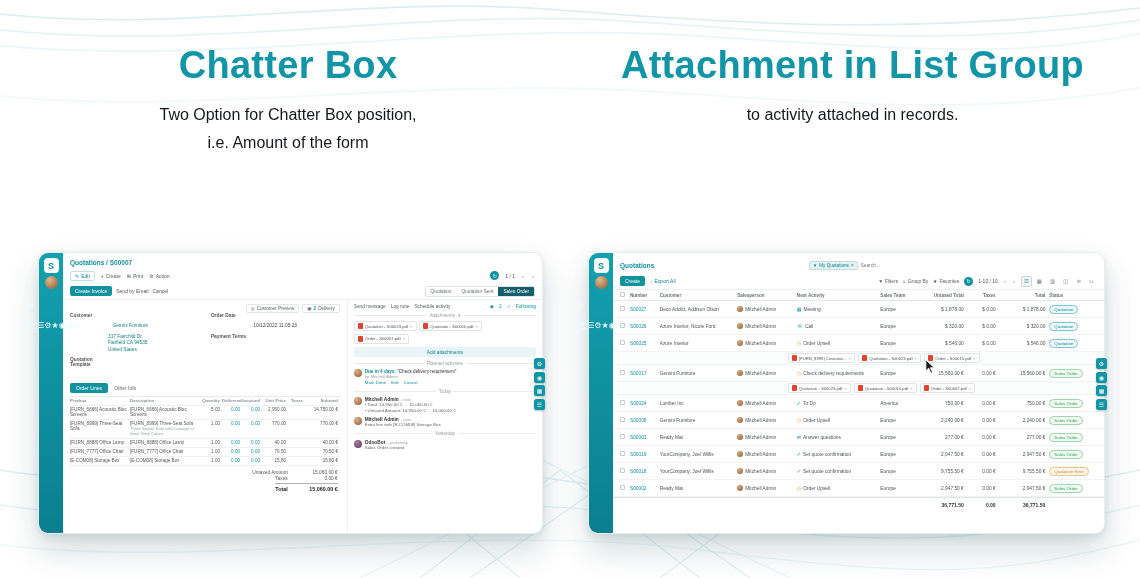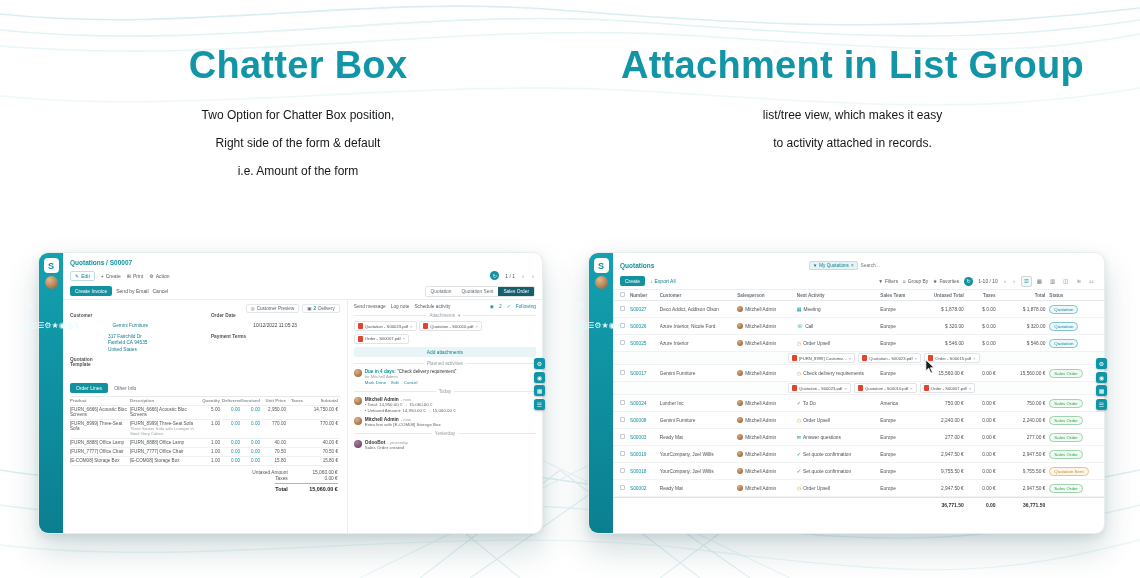--- a/index.html
+++ b/index.html
@@ -1,24 +1,24 @@
 <!DOCTYPE html>
 <html><head>
 <meta charset="utf-8">
 <style>
   *{margin:0;padding:0;box-sizing:border-box}
   html,body{width:1140px;height:578px}
   body{position:relative;overflow:hidden;background:#fff;font-family:"Liberation Sans",sans-serif}
   .waves{position:absolute;inset:0;z-index:0}
   
   .hero{position:absolute;z-index:2;text-align:center}
-  #hero-left{left:58px;top:44px;width:480px}
+  #hero-left{left:48px;top:44px;width:480px}
   #hero-right{left:575px;top:44px;width:555px}
   .hero h1{font-size:38px;font-weight:700;color:#1295a6;letter-spacing:.3px}
-  .hero .sub{margin-top:14px;font-size:12px;color:#15181b;line-height:28px;font-weight:500}
+  .hero .sub{margin-top:14px;font-size:16px;color:#15181b;line-height:28px;font-weight:500}
   .hero .sub span{display:block}
   
   .win{position:absolute;z-index:1;background:#fff;border:1px solid #e8edee;border-radius:10px;display:flex;
        box-shadow:0 16px 32px rgba(10,60,72,.18),0 3px 8px rgba(10,60,72,.10)}
   #win-form{left:38px;top:252px;width:505px;height:282px}
   #win-list{left:588px;top:252px;width:517px;height:282px}
   .sb{flex:0 0 24px;width:24px;background:linear-gradient(180deg,#13a0b0,#0b7f90);border-radius:9px 0 0 9px;
       display:flex;flex-direction:column;align-items:center;padding:5px 0}
   .sb .logo{width:15px;height:15px;border-radius:4px;background:#fff;color:#0e8a9a;font-weight:bold;font-size:9px;
       display:flex;align-items:center;justify-content:center;margin-bottom:3px}
@@ -158,29 +158,27 @@
     <path d="M660,578 L780,488"></path>
     <path d="M360,578 L640,440" stroke="#e8f6f7"></path>
     <path d="M790,578 L500,440" stroke="#e8f6f7"></path>
   </g>
 </svg>
 
 <section class="hero" id="hero-left">
   <h1>Chatter Box</h1>
   <div class="sub">
     <span>Two Option for Chatter Box position,</span>
-    <span>Right side of the form &amp; default</span>
     <span>i.e. Amount of the form</span>
   </div>
 </section>
 
 <section class="hero" id="hero-right">
   <h1>Attachment in List Group</h1>
   <div class="sub">
-    <span>list/tree view, which makes it easy</span>
     <span>to activity attached in records.</span>
   </div>
 </section>
 
 <div class="win" id="win-form">
   <aside class="sb">
     <div class="logo">S</div>
     <div class="avatar"></div>
     <div>
       

